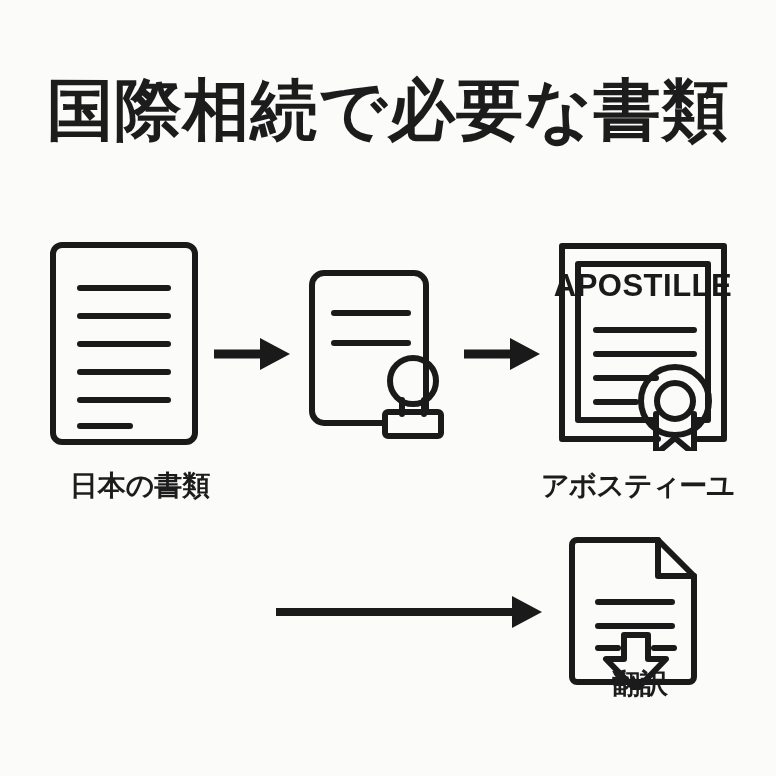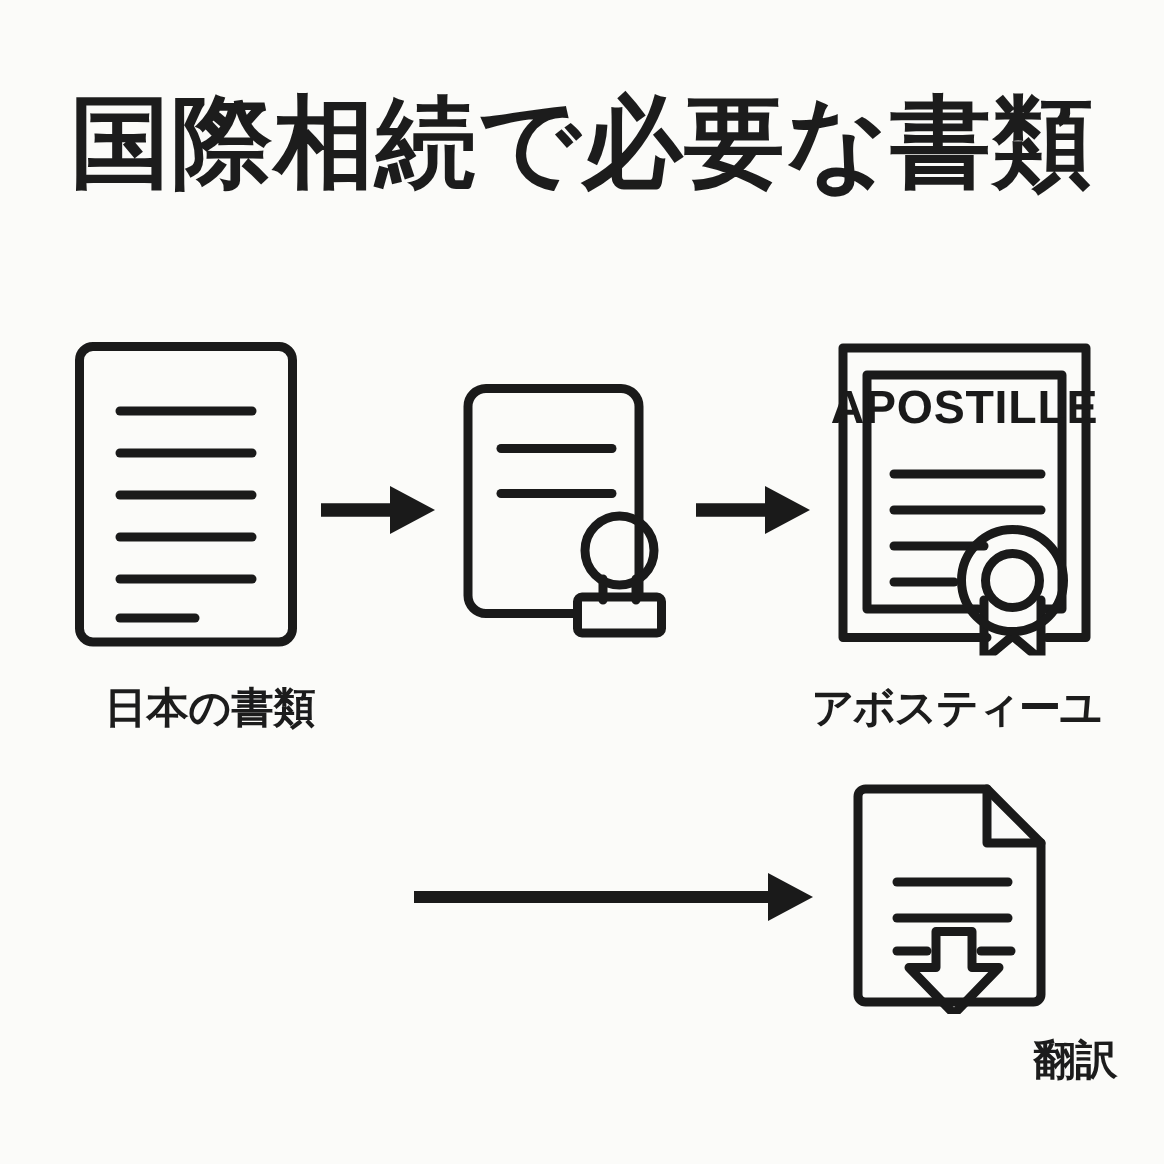--- a/index.html
+++ b/index.html
@@ -13,21 +13,21 @@
     font-family: "Liberation Sans", "DejaVu Sans", sans-serif;
     color: #1a1a1a;
     overflow: hidden;
   }
   #canvas {
     position: relative;
     width: 776px;
     height: 776px;
     background: #fbfbf9;
   }
-  .abs { position: absolute; }
+  .abs { position: absolute; margin-top: 14px; }
 
   
   #page-title {
     left: 0;
     top: 62px;
     width: 776px;
     text-align: center;
     font-size: 67px;
     font-weight: bold;
     letter-spacing: 1px;
@@ -41,21 +41,21 @@
     text-align: center;
     font-size: 28px;
     font-weight: bold;
     color: #1c1c1c;
     white-space: nowrap;
     line-height: 1;
   }
   #label-doc   { left: 10px;  top: 458px; width: 260px; }
   #label-nota  { left: 290px; top: 458px; width: 175px; }
   #label-apos  { left: 495px; top: 458px; width: 285px; letter-spacing: -1px;}
-  #label-trans { left: 535px; top: 693px; width: 210px; text-align: right; }
+  #label-trans { left: 535px; top: 656px; width: 210px; }
 
   
   .icon-box { line-height: 0; }
   #icon-document   { left: 44px;  top: 222px; }
   #icon-notary     { left: 302px; top: 250px; }
   #icon-apostille  { left: 548px; top: 222px; }
   #icon-translate  { left: 562px; top: 518px; }
 
   
   #arrow-1 { left: 214px; top: 320px; }

